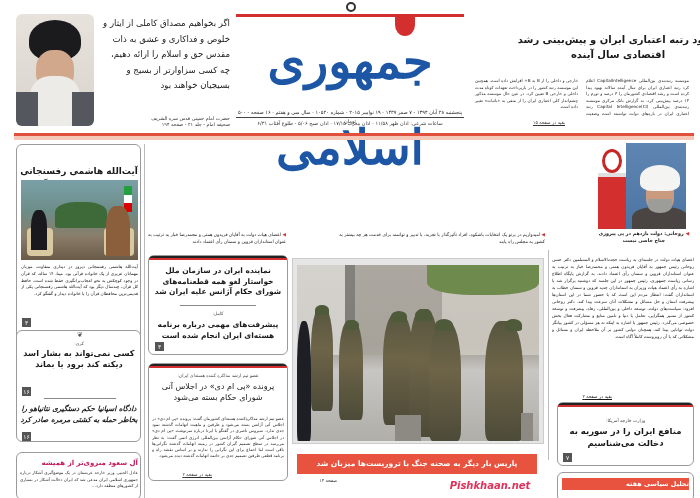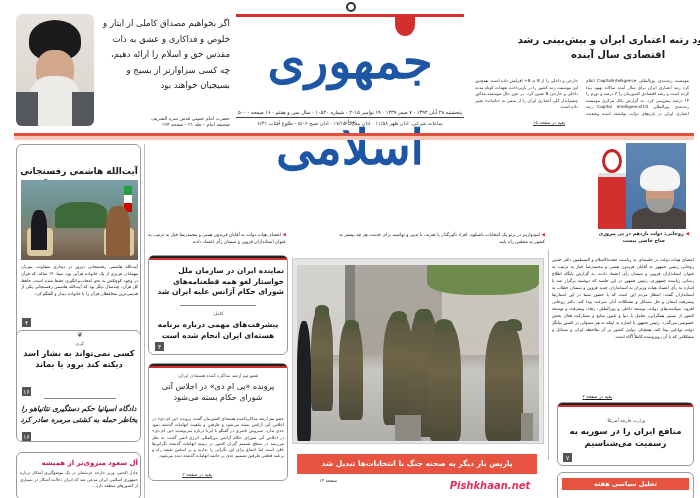--- a/index.html
+++ b/index.html
@@ -96,21 +96,21 @@
   .headline {
     left: 144px; top: 146px; width: 450px;
     font-size: 24px; font-weight: bold; text-align: center; line-height: 38px; color:#111;
   }
   .bullet-row { font-size: 4.5px; line-height: 6.5px; text-align: right; }
   .bullet-row .dot { color:#d32f2f; }
 
   
   .un-box { left: 148px; top: 255px; width: 140px; height: 100px; }
   .box-topbar { height: 4px; background:#222; border-bottom: 2px solid #d32f2f; border-radius: 6px 6px 0 0; }
-  .un-title { left: 152px; top: 266px; width: 132px; font-size: 7.5px; font-weight: bold; text-align:right; line-height: 10.5px; }
+  .un-title { left: 152px; top: 266px; width: 132px; font-size: 7.5px; font-weight: bold; text-align:center; line-height: 10.5px; }
   .nuke-title { left: 152px; top: 320px; width: 132px; font-size: 7.5px; font-weight: bold; text-align:center; line-height: 10.5px; }
 
   .pmd-box { left: 148px; top: 363px; width: 140px; height: 118px; }
   .pmd-title { left: 152px; top: 381px; width: 132px; font-size: 8px; font-weight:normal; text-align:center; line-height: 11px; }
   .pmd-body { left: 152px; top: 416px; width: 132px; font-size: 4.2px; line-height: 6.2px; text-align: justify; }
 
   
   .photo-frame { left: 292px; top: 258px; width: 252px; height: 186px; background:#e6e6e6; border:1px solid #ccc; }
   .photo {
     left: 297px; top: 265px; width: 242px; height: 176px; overflow: hidden;
@@ -145,21 +145,21 @@
   .rouhani-photo .robe { position:absolute; left:34px; top:64px; width:56px; height:26px; background:#4a4542; border-radius: 40% 40% 0 0; }
   .rouhani-cap { left: 594px; top: 231px; width: 100px; font-size: 4.8px; line-height: 6.5px; text-align: center; font-weight:bold; }
   .rouhani-body { left: 552px; top: 256px; width: 142px; font-size: 4.3px; line-height: 7px; text-align: justify; }
   .rouhani-more { left: 552px; top: 394px; width: 60px; font-size: 4.5px; text-decoration: underline; }
 
   .syria-box { left: 557px; top: 402px; width: 137px; height: 64px; }
   .syria-kicker { left: 560px; top: 418px; width: 131px; font-size: 4.5px; text-align:center; color:#444; }
   .syria-title { left: 560px; top: 425px; width: 131px; font-size: 8.5px; font-weight:bold; text-align:center; line-height: 12px; }
 
   .weekly-box { left: 557px; top: 472px; width: 137px; height: 30px; }
-  .weekly-bar { left: 562px; top: 478px; width: 127px; height: 12px; background:#e7533f; color:#fff; font-size: 6.5px; font-weight:bold; text-align:center; line-height: 12px; }
+  .weekly-bar { left: 562px; top: 478px; width: 127px; height: 12px; background:#e7533f; color:#fff; font-size: 6.5px; font-weight:bold; line-height: 12px; }
 
   .vline { width: 1px; background:#bbb; }
 </style>
 </head>
 <body>
 
 <div class="abs quote-box"></div>
 <div class="abs quote-photo">
   <div class="turban"></div>
     <div class="face"></div>
@@ -256,21 +256,21 @@
   <div class="soldier" style="left:112px;top:44px;width:30px;height:128px;"></div>
   <div class="helmet" style="left:118px;top:44px;width:17px;height:12px;"></div>
   <div class="soldier" style="left:132px;top:56px;width:32px;height:120px;"></div>
   <div class="helmet" style="left:138px;top:54px;width:18px;height:12px;"></div>
   <div class="soldier" style="left:188px;top:56px;width:38px;height:120px;"></div>
   <div class="helmet" style="left:208px;top:54px;width:17px;height:12px;"></div>
   <div class="soldier" style="left:0;top:56px;width:14px;height:120px;background:#1d1f24;"></div>
   <div class="post" style="left:98px;top:150px;width:26px;height:26px;"></div>
   <div class="post" style="left:224px;top:148px;width:12px;height:28px;"></div>
 </div>
-<div class="abs caption-bar rtl">پاریس بار دیگر به صحنه جنگ با انتخابات‌ها تبدیل شد</div>
+<div class="abs caption-bar rtl">پاریس بار دیگر به صحنه جنگ با تروریست‌ها میزبان شد</div>
 <div class="abs page-ref rtl" style="left:297px;top:478px;width:40px;">صفحه ۱۴</div>
 <div class="abs watermark">Pishkhaan.net</div>
 
 <div class="abs rouhani-photo">
   <div class="flag"></div>
   <div class="emblem"></div>
   <div class="robe"></div>
     <div class="face"></div>
     <div class="beard"></div>
     <div class="turban"></div>
@@ -278,17 +278,17 @@
 <div class="abs rouhani-cap rtl">
   <span style="color:#d32f2f">◀ </span><span>روحانی: دولت یازدهم در پی پیروزی جناح خاصی نیست</span>
 </div>
 <div class="abs rouhani-body rtl">اعضای هیات دولت در جلسه‌ای به ریاست حجت‌الاسلام و المسلمین دکتر حسن روحانی رئیس جمهور به آقایان فریدون همتی و محمدرضا خباز به ترتیب به عنوان استانداران قزوین و سمنان رأی اعتماد دادند. به گزارش پایگاه اطلاع رسانی ریاست جمهوری، رئیس جمهور در این جلسه که دوشنبه برگزار شد با اشاره به رأی اعتماد هیات وزیران به استانداران جدید قزوین و سمنان خطاب به استانداران گفت: انتظار مردم این است که با حضور شما در این استان‌ها پیشرفت استان و حل مسائل و مشکلات آنان سرعت پیدا کند. دکتر روحانی افزود: سیاست‌های دولت، توسعه داخلی و بین‌المللی، رفاه، پیشرفت و توسعه کشور از مسیر همگرایی، تعامل با دنیا و تامین منابع و مشارکت فعال بخش خصوصی می‌گذرد. رئیس جمهور با اشاره به اینکه نه هر مسؤلی در کشور بیانگر دولت توانایی پیدا کند، همچنان دولتی کشور بر آن ملاحظه ایران و مسائل و مشکلاتی که با آن روبروست کاملاً آگاه است.</div>
 <div class="abs rouhani-more rtl">بقیه در صفحه ۲</div>
 
 <div class="abs box syria-box">
   <div class="box-topbar"></div>
 </div>
 <div class="abs syria-kicker rtl">وزارت خارجه آمریکا:</div>
-<div class="abs syria-title rtl">منافع ایران را در سوریه به رسمیت می‌شناسیم</div>
+<div class="abs syria-title rtl">منافع ایران را در سوریه به دخالت می‌شناسیم</div>
 <div class="abs page-tag" style="left:563px;top:453px;">۷</div>
 
 <div class="abs box weekly-box"></div>
 <div class="abs weekly-bar rtl">تحلیل سیاسی هفته</div>
 
 </body></html>

